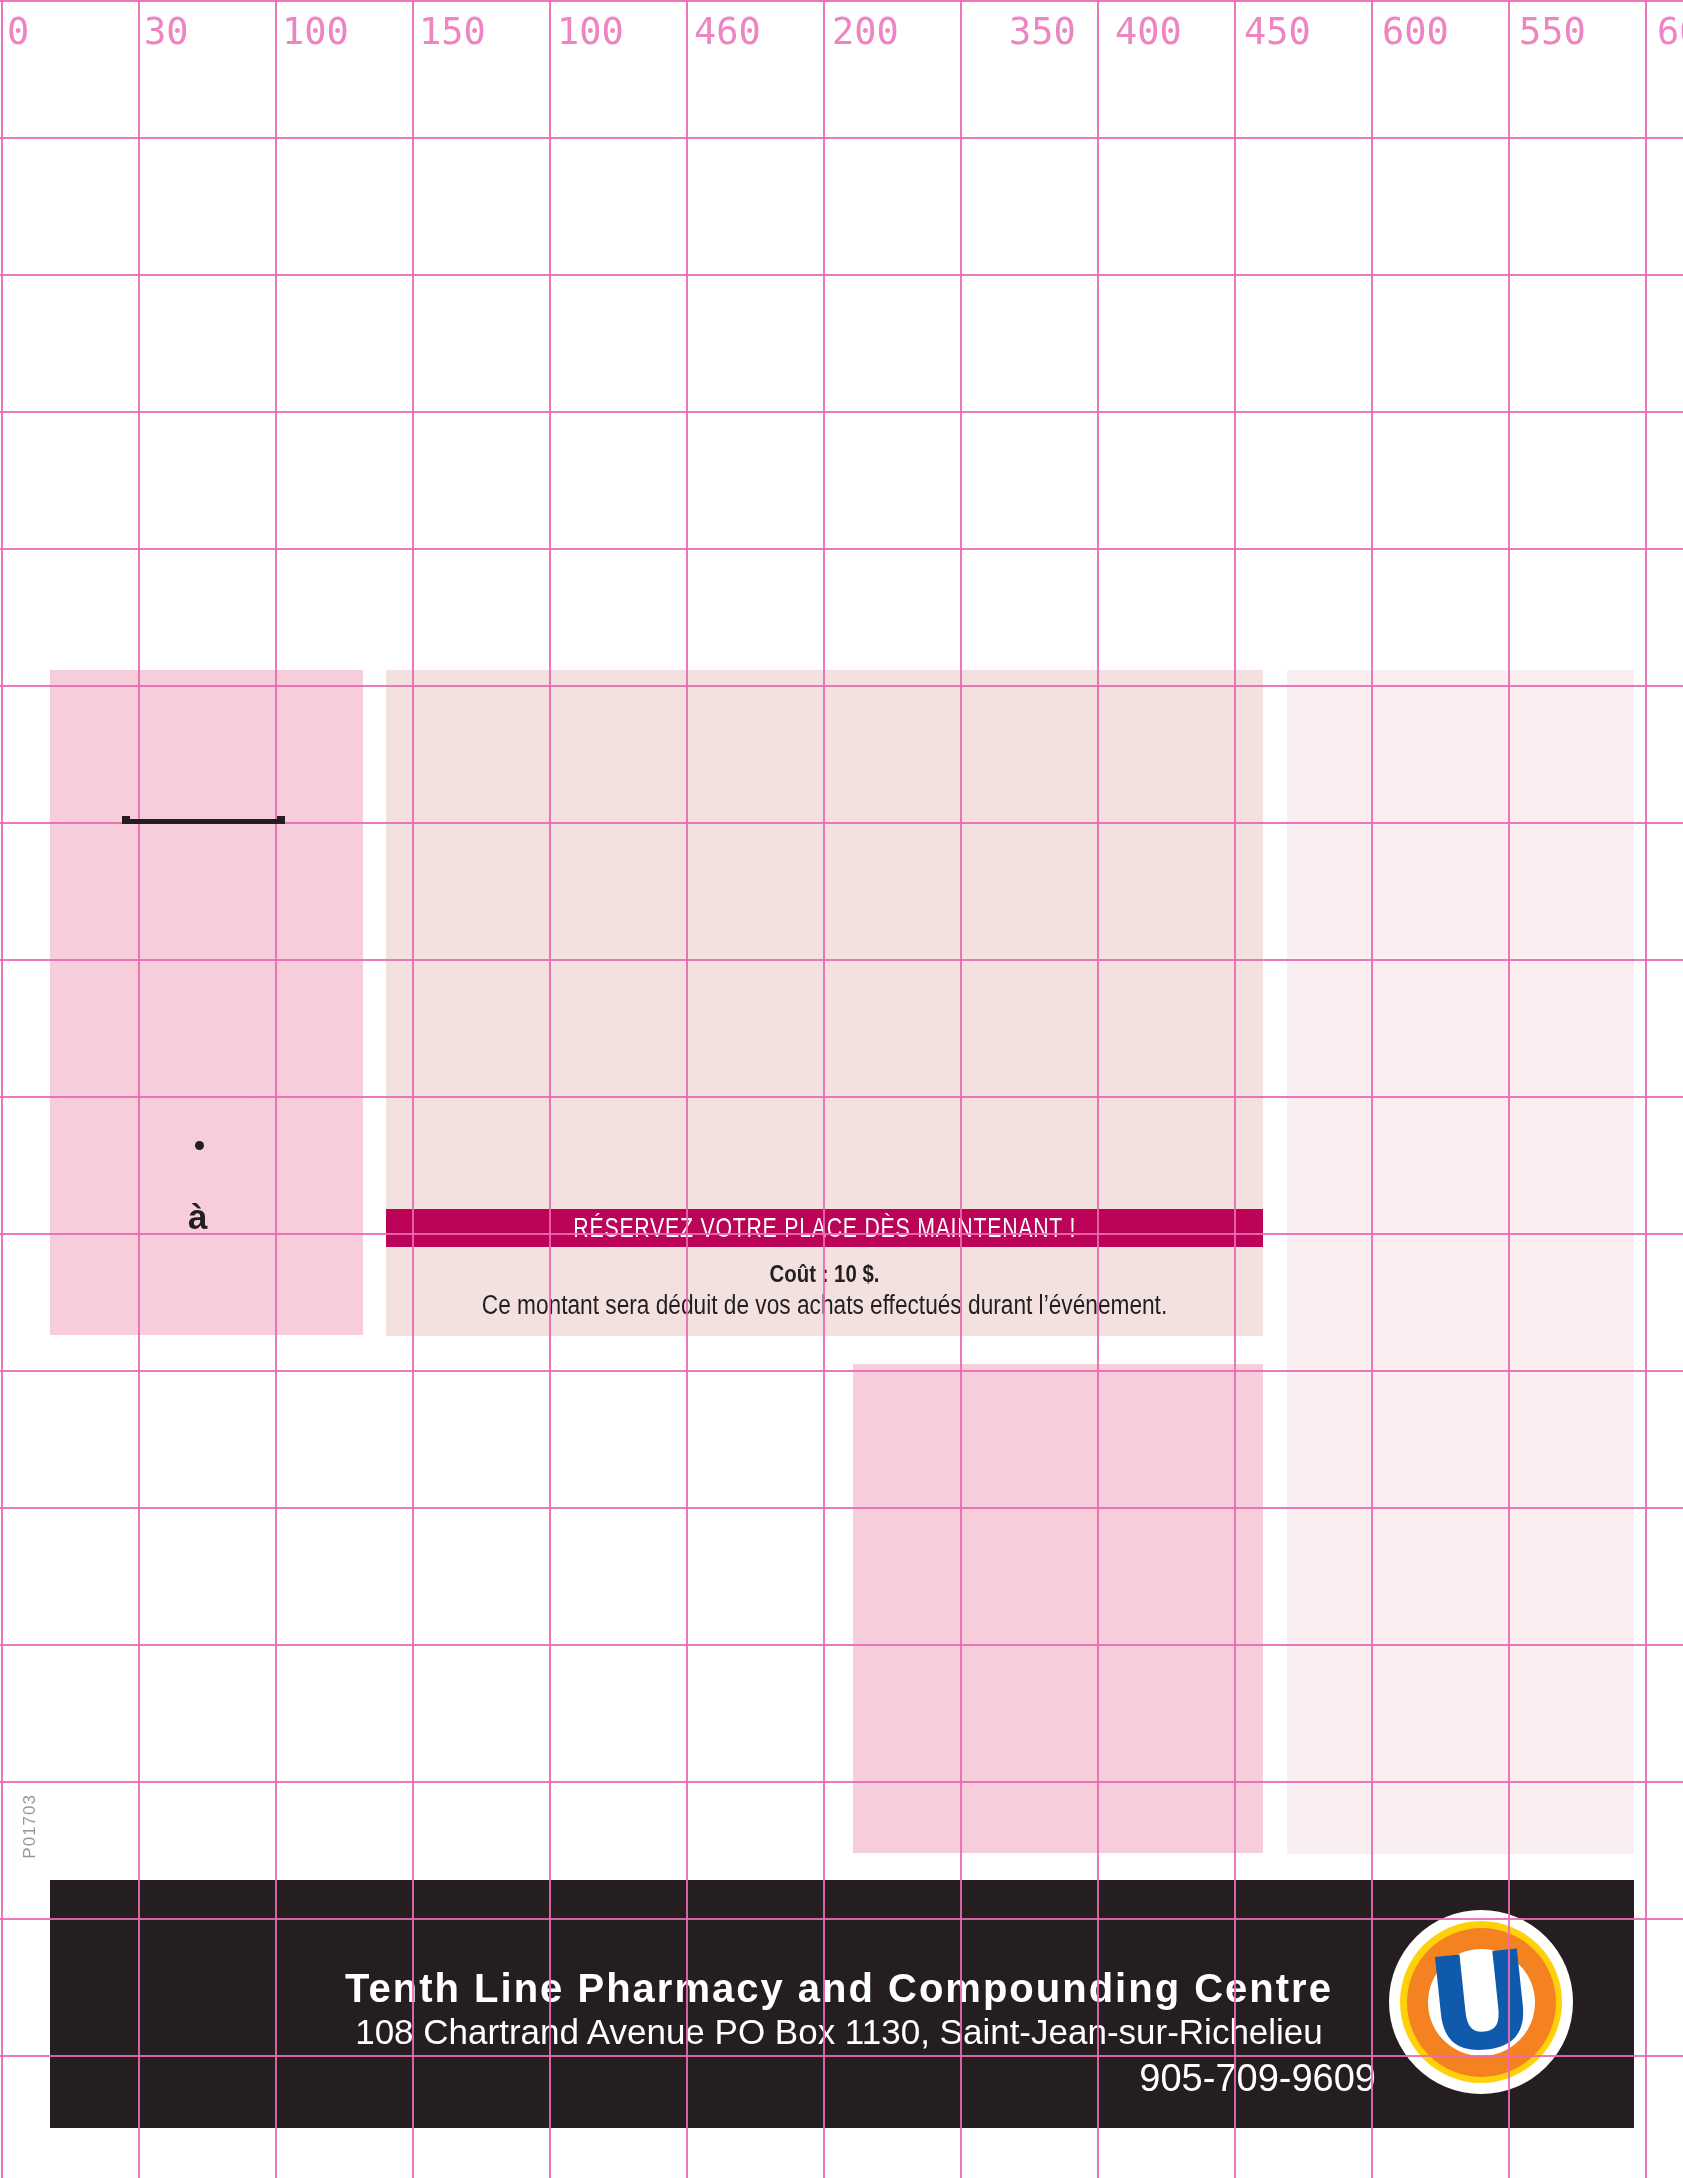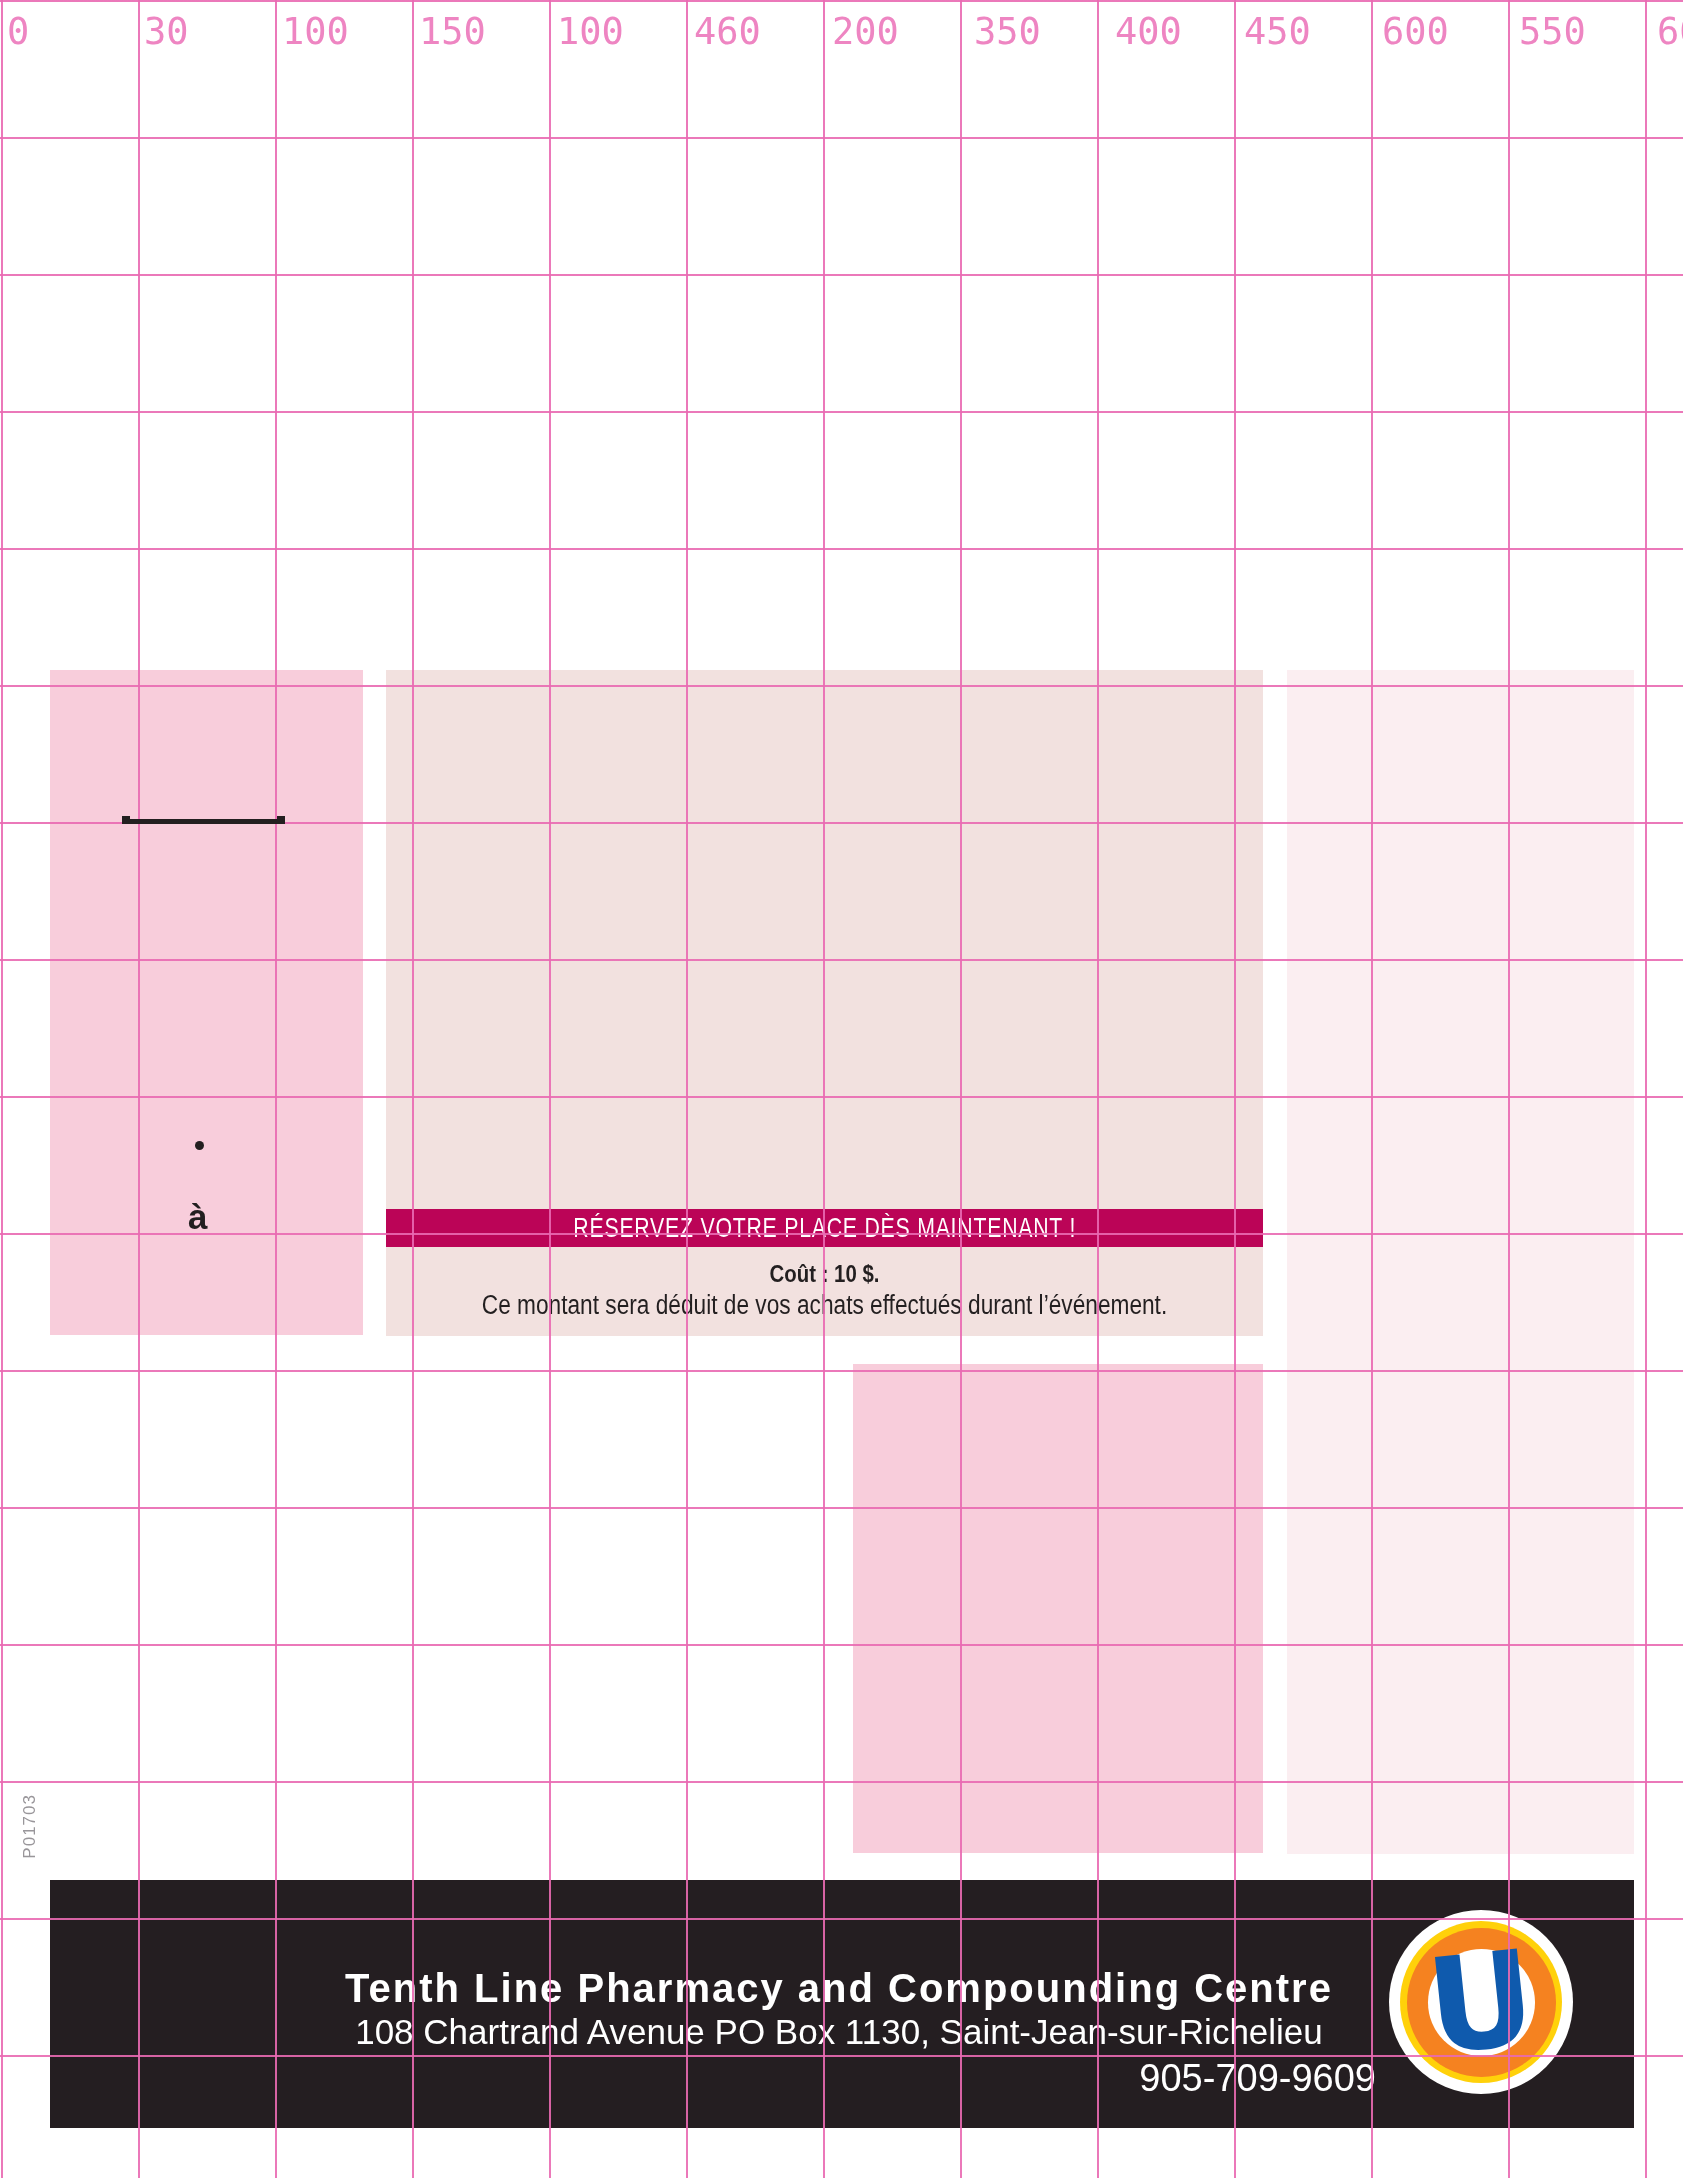--- a/index.html
+++ b/index.html
@@ -118,21 +118,21 @@
 
   <div class="grid-overlay"></div>
   <div class="ruler">
       <span style="left: 7px;">0</span>
       <span style="left: 144px;">30</span>
       <span style="left: 282px;">100</span>
       <span style="left: 419px; text-align: center;">150</span>
       <span style="left: 557px;">100</span>
       <span style="left: 694px;">460</span>
       <span style="left: 832px;">200</span>
-      <span style="left: 974px;">350</span>
+      <span style="left: 1009px;">350</span>
       <span style="left: 1107px; margin-left: 8px;">400</span>
       <span style="left: 1244px;">450</span>
       <span style="left: 1382px;">600</span>
       <span style="left: 1519px;">550</span>
       <span style="left: 1657px;">600</span>
     </div>
 
 </div>
 
 

